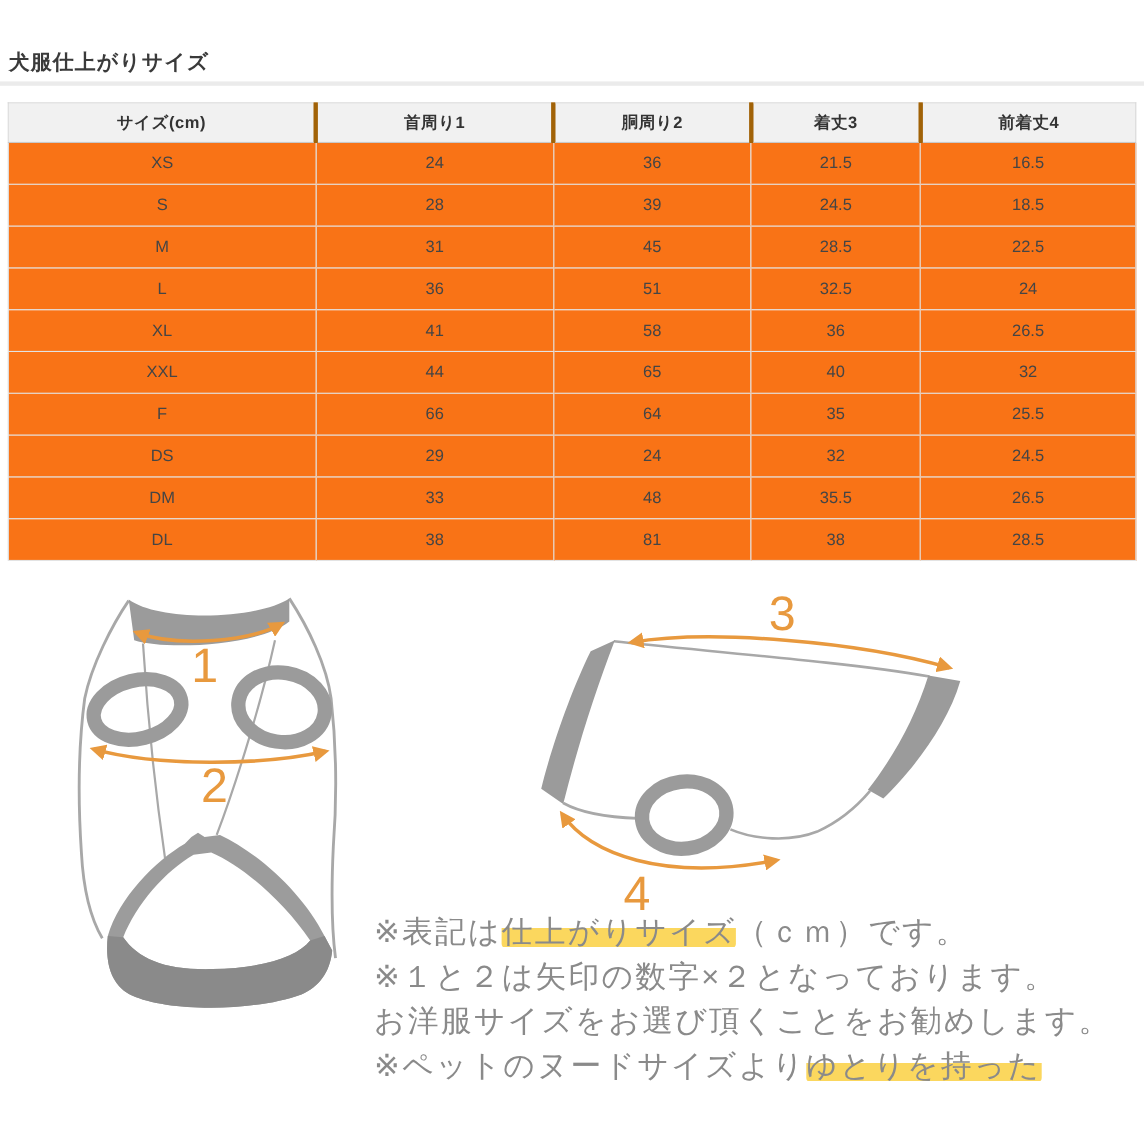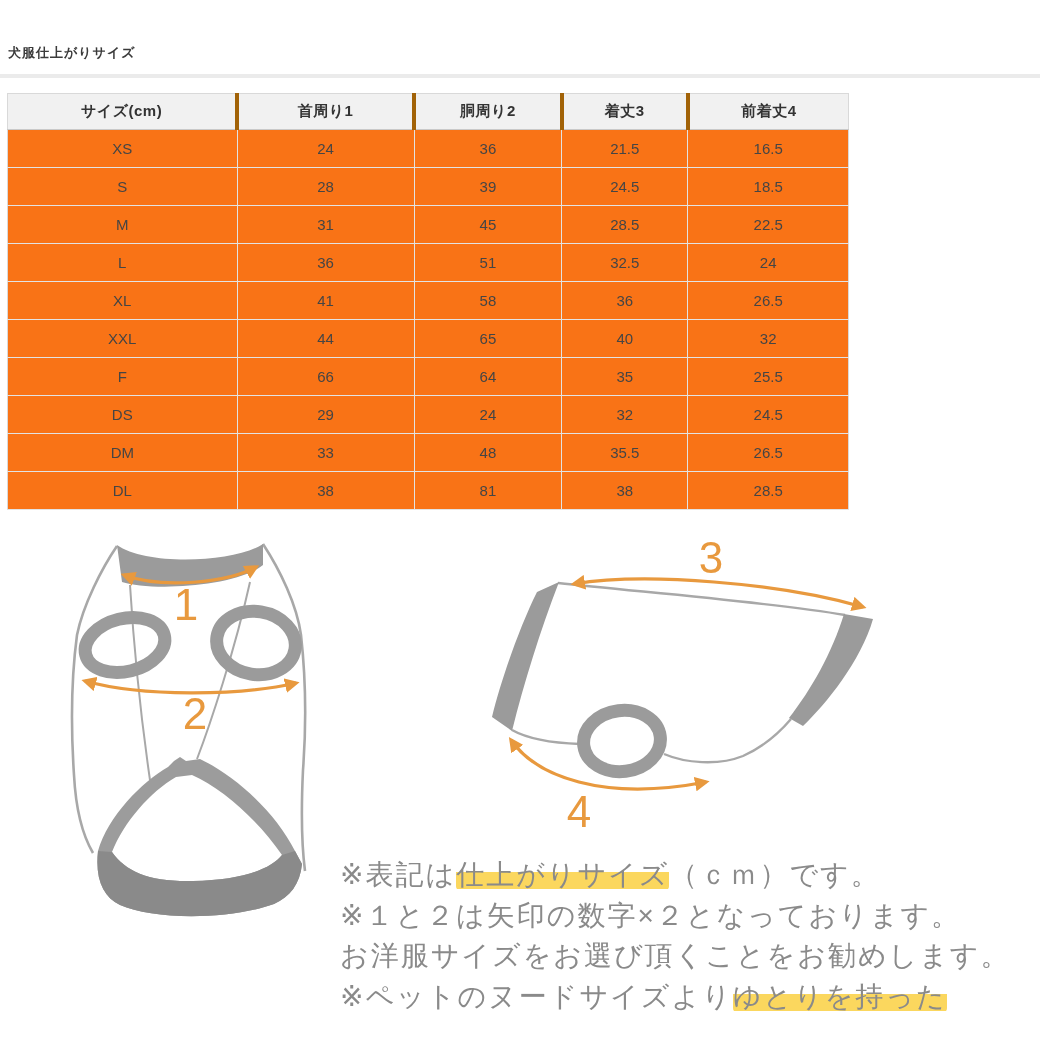--- a/index.html
+++ b/index.html
@@ -6,29 +6,29 @@
   body{
     width:1040px;height:1040px;position:relative;overflow:hidden;
     font-family:"Liberation Sans","DejaVu Sans",sans-serif;
     -webkit-font-smoothing:antialiased;
   }
   .page{position:absolute;inset:0;}
 
   
   .page-title{
     position:absolute;left:8px;top:44px;
-    font-size:13px;font-weight:700;color:#3a3a3a;letter-spacing:1px;
+    font-size:19px;font-weight:700;color:#3a3a3a;letter-spacing:1px;
   }
   .title-rule{
     position:absolute;left:0;top:74px;width:1040px;height:4px;background:#ebebeb;
   }
 
   
   .size-table{
-    position:absolute;left:7px;top:93px;width:842px;
+    position:absolute;left:7px;top:93px;width:1026px;
     border-collapse:collapse;table-layout:fixed;
     font-size:15px;color:#454545;
     border:1px solid #d9d9d9;
   }
   .size-table th{
     background:#f1f1f1;color:#333333;font-weight:700;
     height:33px;text-align:center;vertical-align:middle;
     border-left:4px solid #a16207;border-bottom:1px solid #c9c9c9;
     letter-spacing:.5px;
   }
@@ -41,21 +41,20 @@
 
   
   .figure-area{position:absolute;left:0;top:520px;width:1040px;height:520px;}
   .front-svg{position:absolute;left:50px;top:10px;}
   .side-svg{position:absolute;left:480px;top:10px;}
 
   .notes{
     position:absolute;left:340px;top:307px;width:700px;
     font-size:28px;line-height:40.5px;color:#8a8a8a;letter-spacing:2px;
     white-space:nowrap;
-    margin-top:28px;
   }
   .hl{
     background:linear-gradient(to bottom, rgba(0,0,0,0) 42%, #fbd75e 42%, #fbd75e 97%, rgba(0,0,0,0) 97%);
     border-radius:4px;
   }
   .num-label{font-family:"Liberation Sans","DejaVu Sans",sans-serif;}
 </style>
 </head>
 <body>
 

